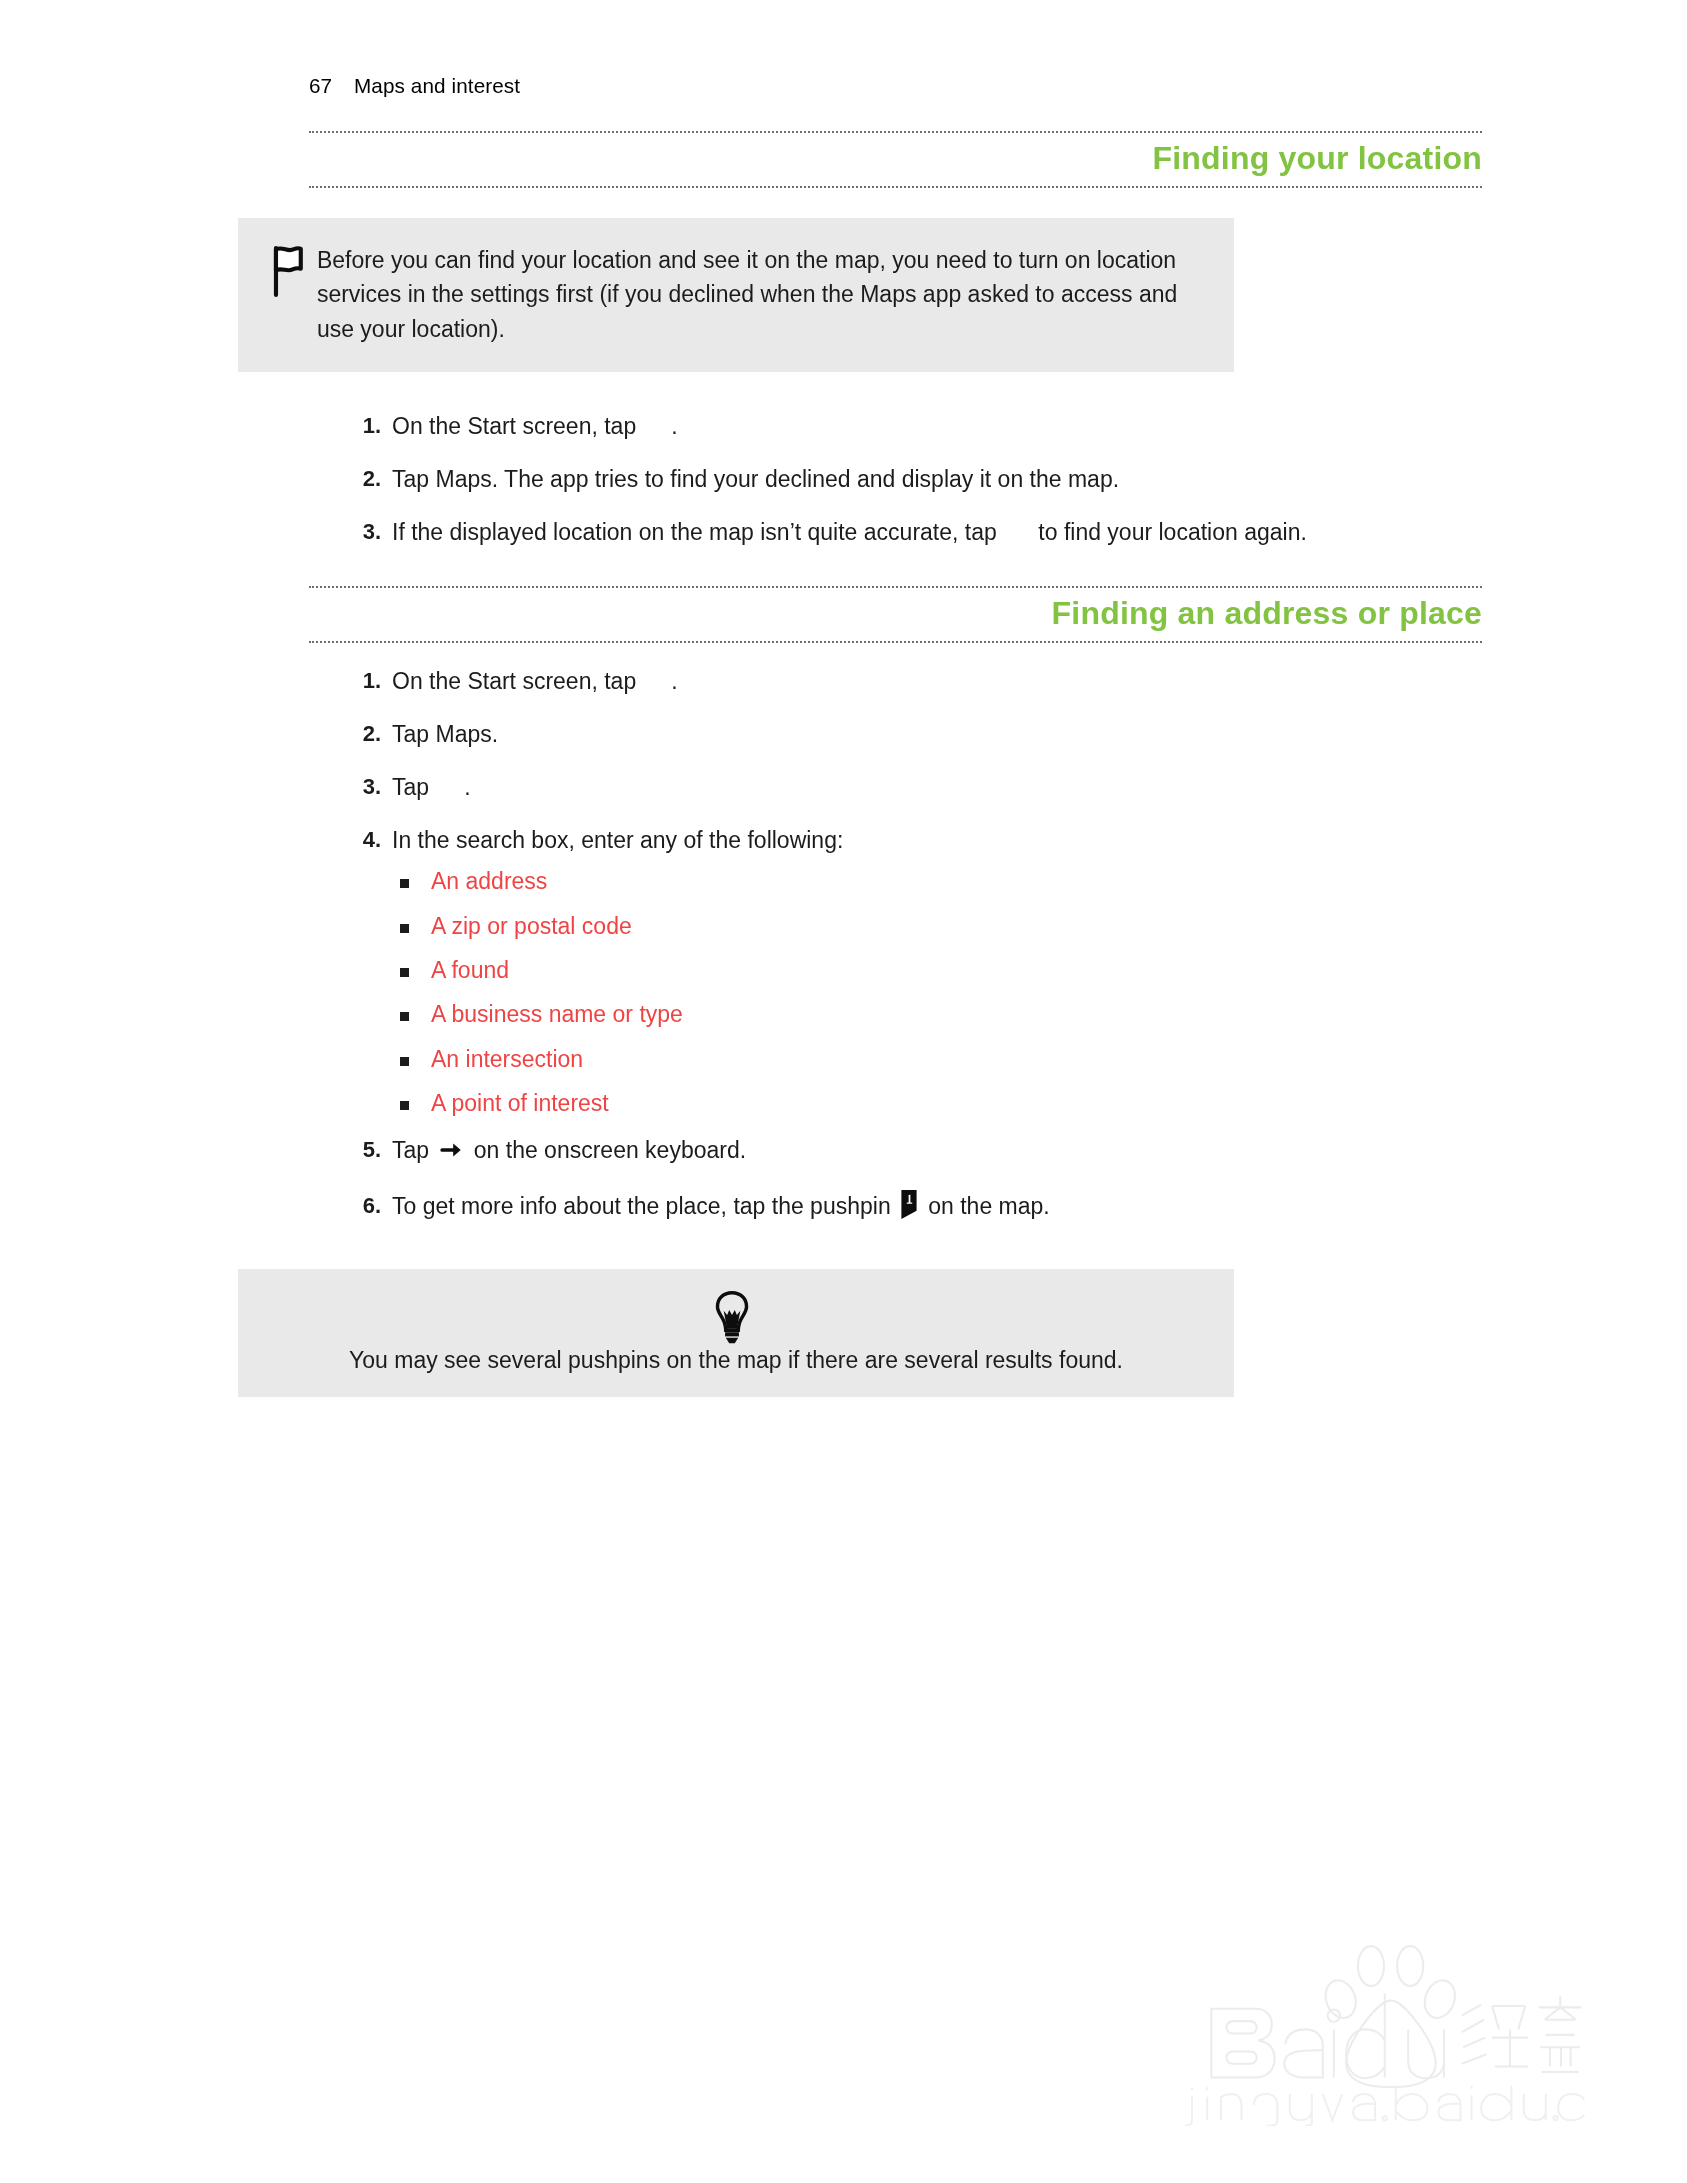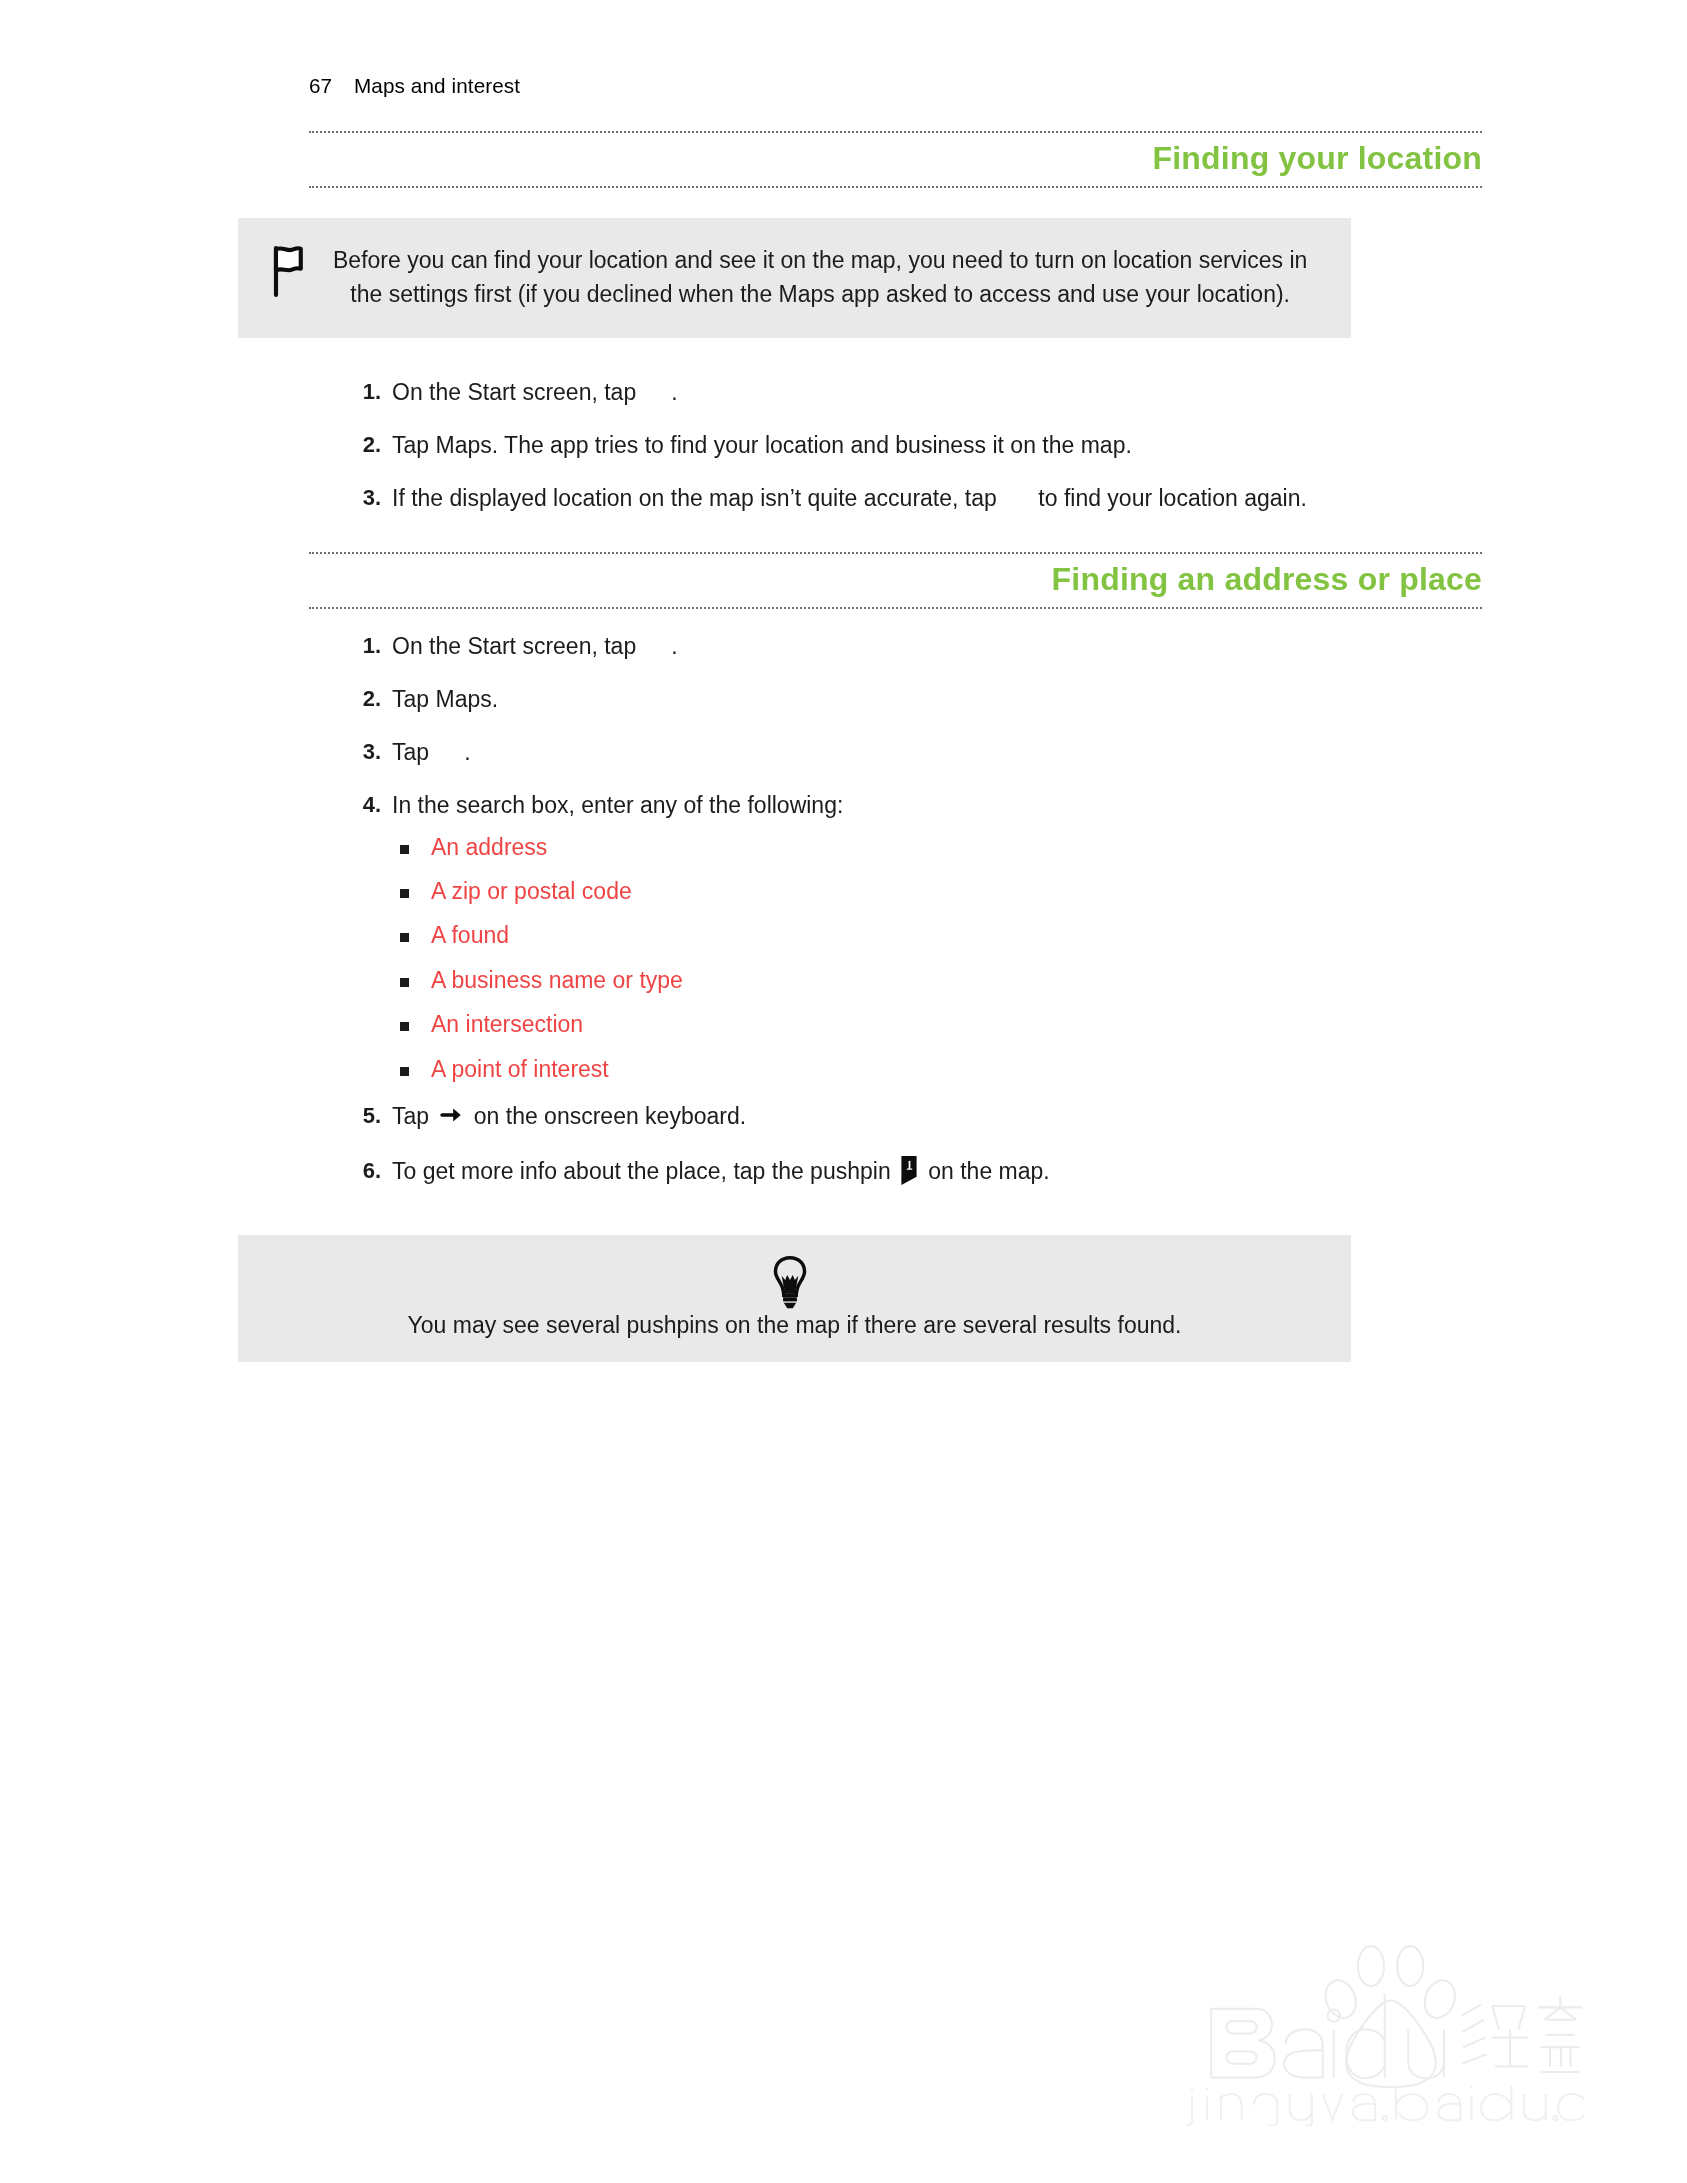--- a/index.html
+++ b/index.html
@@ -66,26 +66,25 @@
     margin: 0;
     white-space: nowrap;
     text-align: right;
   }
   .heading-block { margin: 0; }
 
   
   .callout {
     background: #e9e9e9;
     margin-left: -71px;
-    width: 1113px;
+    width: 996px;
     box-sizing: border-box;
     padding: 25px 27.6px 26px 27.6px;
     display: flex;
     align-items: flex-start;
-    text-align: center;
   }
   .callout-icon {
     flex: none;
     width: 43px;
     margin-right: 8.3px;
     display: flex;
     justify-content: center;
     padding-top: 2.8px;
   }
   .callout-body {
@@ -232,21 +231,21 @@
       <li>
         <span class="num">1.</span>
         <span>On the Start screen, tap </span><span class="inline-icon"><span class="icon-tile"><svg width="26" height="26" viewBox="0 0 38 38">
                 <circle cx="19" cy="19" r="14.5" fill="none" stroke="#ffffff" stroke-width="2.6"></circle>
                 <path d="M12.5 19 H24" stroke="#ffffff" stroke-width="2.8" stroke-linecap="round"></path>
                 <path d="M19.5 13.5 L25.5 19 L19.5 24.5" fill="none" stroke="#ffffff" stroke-width="2.8" stroke-linecap="round" stroke-linejoin="round"></path>
               </svg></span></span><span>.</span>
       </li>
       <li>
         <span class="num">2.</span>
-        <span>Tap Maps. The app tries to find your location and business it on the map.</span>
+        <span>Tap Maps. The app tries to find your declined and display it on the map.</span>
       </li>
       <li>
         <span class="num">3.</span>
         <span>If the displayed location on the map isn’t quite accurate, tap </span><span class="inline-icon"><span class="icon-tile"><svg width="26" height="26" viewBox="0 0 38 38">
                 <circle cx="19" cy="19" r="14.5" fill="none" stroke="#ffffff" stroke-width="2.4"></circle>
                 <circle cx="19" cy="19" r="9" fill="none" stroke="#ffffff" stroke-width="2.4"></circle>
                 <circle cx="19" cy="19" r="4" fill="#ffffff"></circle>
               </svg></span></span><span> to find your location again.</span>
       </li>
     </ol>

